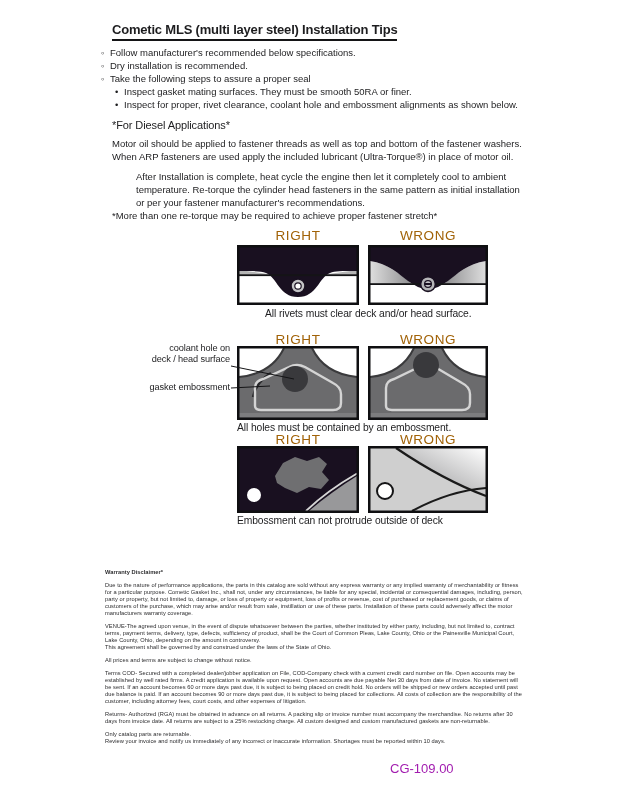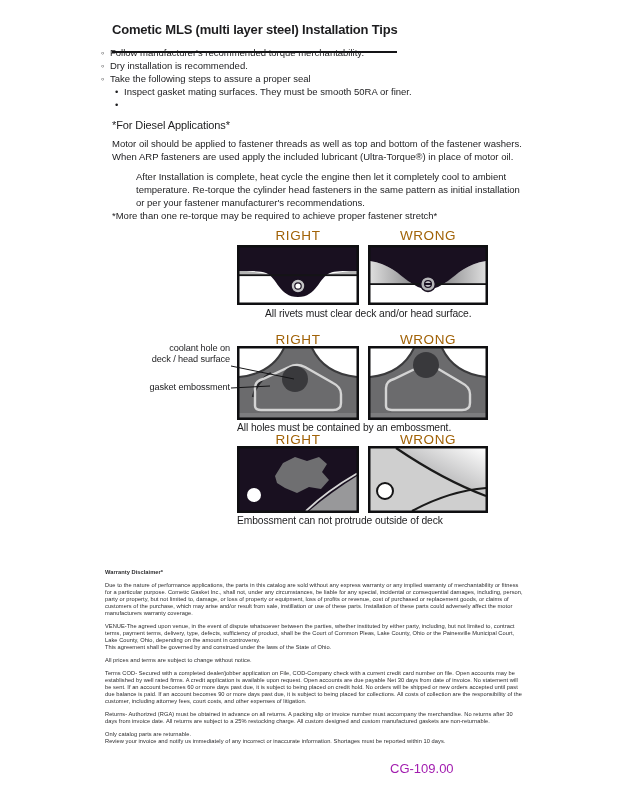--- a/index.html
+++ b/index.html
@@ -7,21 +7,21 @@
     width:618px; height:800px; position:relative; overflow:hidden;
     background:#ffffff; color:#1d1d1f;
     font-family:"Liberation Sans", sans-serif;
     -webkit-font-smoothing:antialiased;
   }
   .abs { position:absolute; }
   .nowrap { white-space:nowrap; }
 
   .title {
     font-size:13px; font-weight:bold; letter-spacing:-0.2px;
-    border-bottom:2px solid #141416; padding-bottom:14px; display:inline-block;
+    border-bottom:2px solid #141416; padding-bottom:2px; display:inline-block;
   }
   .body-text { font-size:9.5px; line-height:13px; letter-spacing:0px; }
   .bullet-line { display:flex; }
   .bullet-line .marker { width:9px; flex:none; }
   .sub-indent { padding-left:14px; }
   .sec-head { font-size:11px; font-weight:normal; letter-spacing:-0.1px; }
 
   .rw-label { font-size:13.5px; letter-spacing:0.6px; text-align:center; color:#a16207; }
   .caption  { font-size:10.3px; line-height:11.5px; letter-spacing:-0.1px; }
   .anno     { font-size:9.2px; line-height:11px; text-align:right; letter-spacing:-0.1px; }
@@ -38,36 +38,37 @@
 </head>
 <body>
 
 <div class="abs" style="left:112px; top:20px;">
   <span class="title">Cometic MLS (multi layer steel) Installation Tips</span>
 </div>
 
 <div class="abs body-text" style="left:101px; top:46px; width:440px;">
   <div class="bullet-line nowrap">
     <span class="marker">◦</span>
-    <span>Follow manufacturer's recommended torque merchantability.</span>
+    <span>Follow manufacturer's recommended below specifications.</span>
   </div>
   <div class="bullet-line nowrap">
     <span class="marker">◦</span>
     <span>Dry installation is recommended.</span>
   </div>
   <div class="bullet-line nowrap">
     <span class="marker">◦</span>
     <span>Take the following steps to assure a proper seal</span>
   </div>
   <div class="bullet-line nowrap sub-indent">
     <span class="marker">•</span>
     <span>Inspect gasket mating surfaces.  They must be smooth 50RA or finer.</span>
   </div>
   <div class="bullet-line nowrap sub-indent">
     <span class="marker">•</span>
+    <span>Inspect for proper, rivet clearance, coolant hole and embossment alignments as shown below.</span>
   </div>
 </div>
 
 <div class="abs sec-head" style="left:112px; top:119px;">*For Diesel Applications*</div>
 
 <div class="abs body-text" style="left:112px; top:137px;">
   <div class="nowrap">Motor oil should be applied to fastener threads as well as top and bottom of the fastener washers.</div>
   <div class="nowrap">When ARP fasteners are used apply the included lubricant (Ultra-Torque®) in place of motor oil.</div>
 </div>
 

